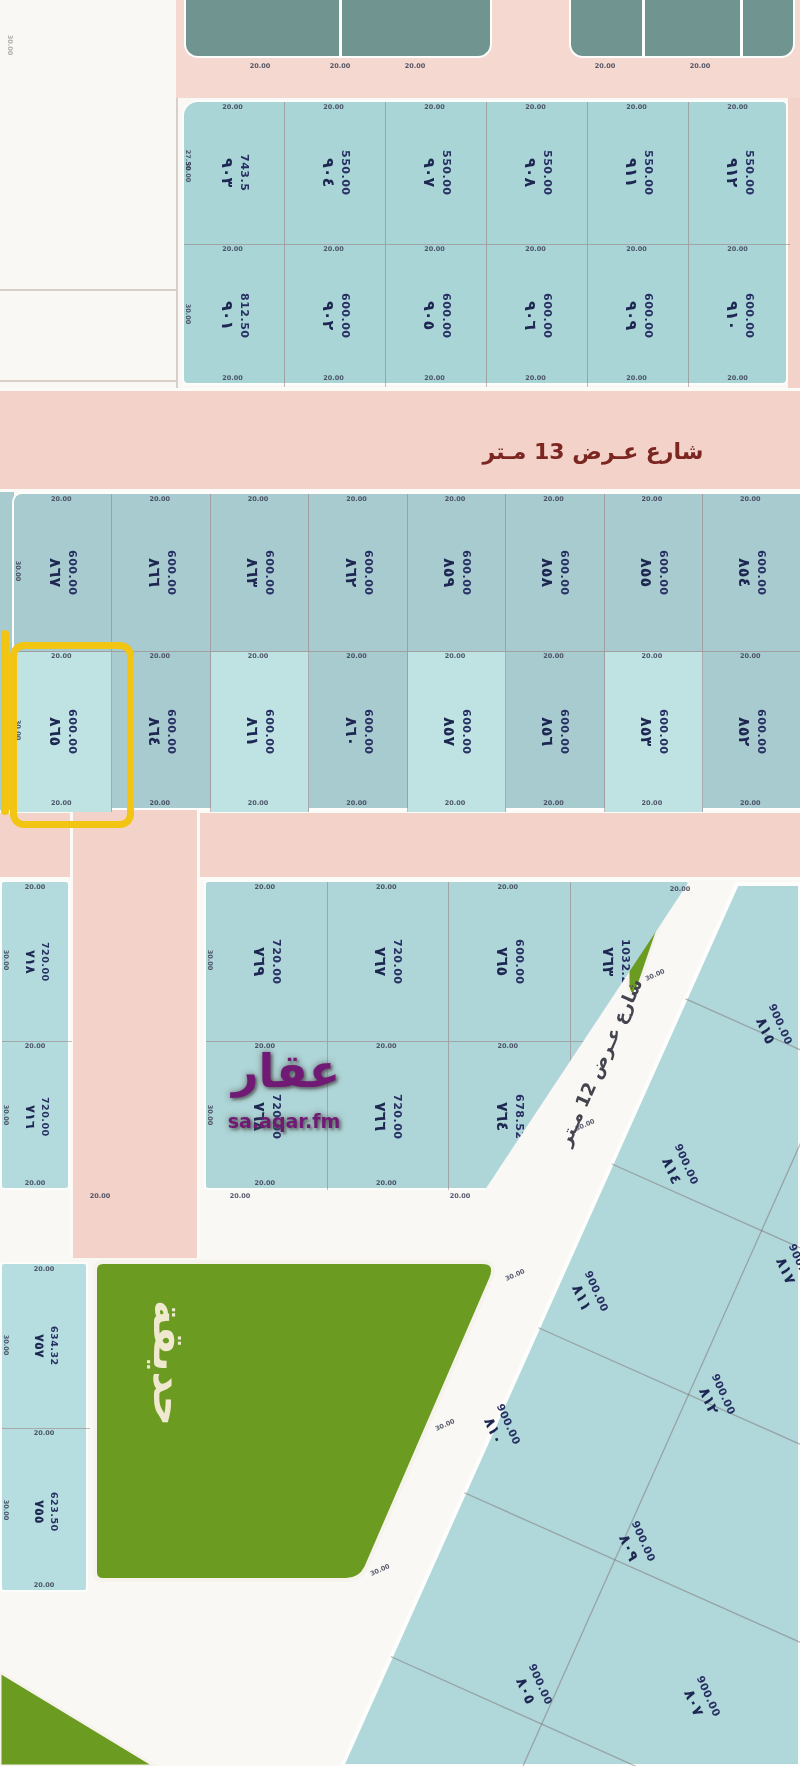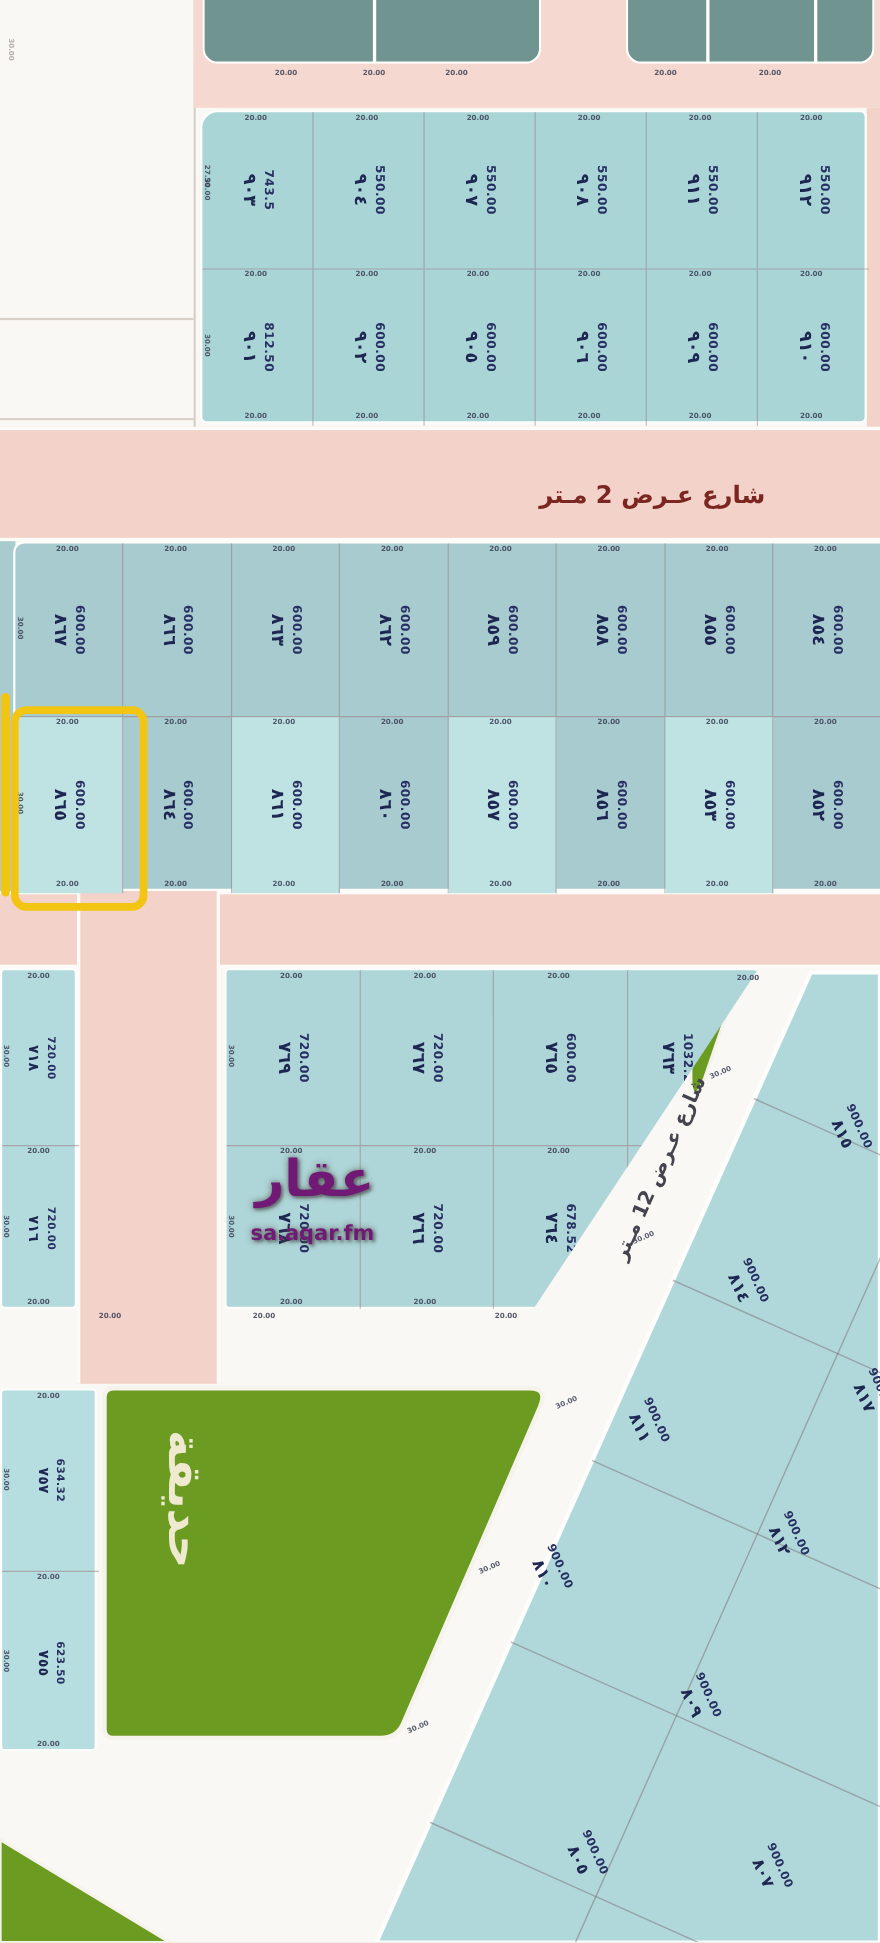--- a/index.html
+++ b/index.html
@@ -90,21 +90,21 @@
   <div class="dim dimv" style="left:10px;top:45px;color:#a9a29c;">30.00</div>
 
   <div class="dark z2" style="left:184px;top:0;width:308px;height:58px;"></div>
   <div class="dark z2" style="left:569px;top:0;width:226px;height:58px;"></div>
   <div class="gapline z3" style="left:339px;top:0;height:58px;"></div>
   <div class="gapline z3" style="left:642px;top:0;height:58px;"></div>
   <div class="gapline z3" style="left:740px;top:0;height:58px;"></div>
 
   <div class="z2" style="position:absolute;left:0;top:492px;width:14px;height:318px;background:#a8cbcf;"></div>
 
-  <div class="street-label z5" style="left:593px;top:451px;">شارع عـرض 2 مـتر</div>
+  <div class="street-label z5" style="left:593px;top:451px;">شارع عـرض 13 مـتر</div>
   <div class="street-label-diag z5" style="left:600px;top:1062px;">شارع عـرض 12 مـتر</div>
   <div class="garden-label z5" style="left:168px;top:1300px;">حديقة</div>
 
   <div class="wm" style="left:284px;top:1090px;">
     <div class="wm-logo">عقار</div>
     <div class="wm-site">sa.aqar.fm</div>
   </div>
 
   <div class="hl-box" style="left:10px;top:642px;width:110px;height:172px;"></div>
   <div class="hl-bar" style="left:1px;top:630px;width:8px;height:185px;"></div>

